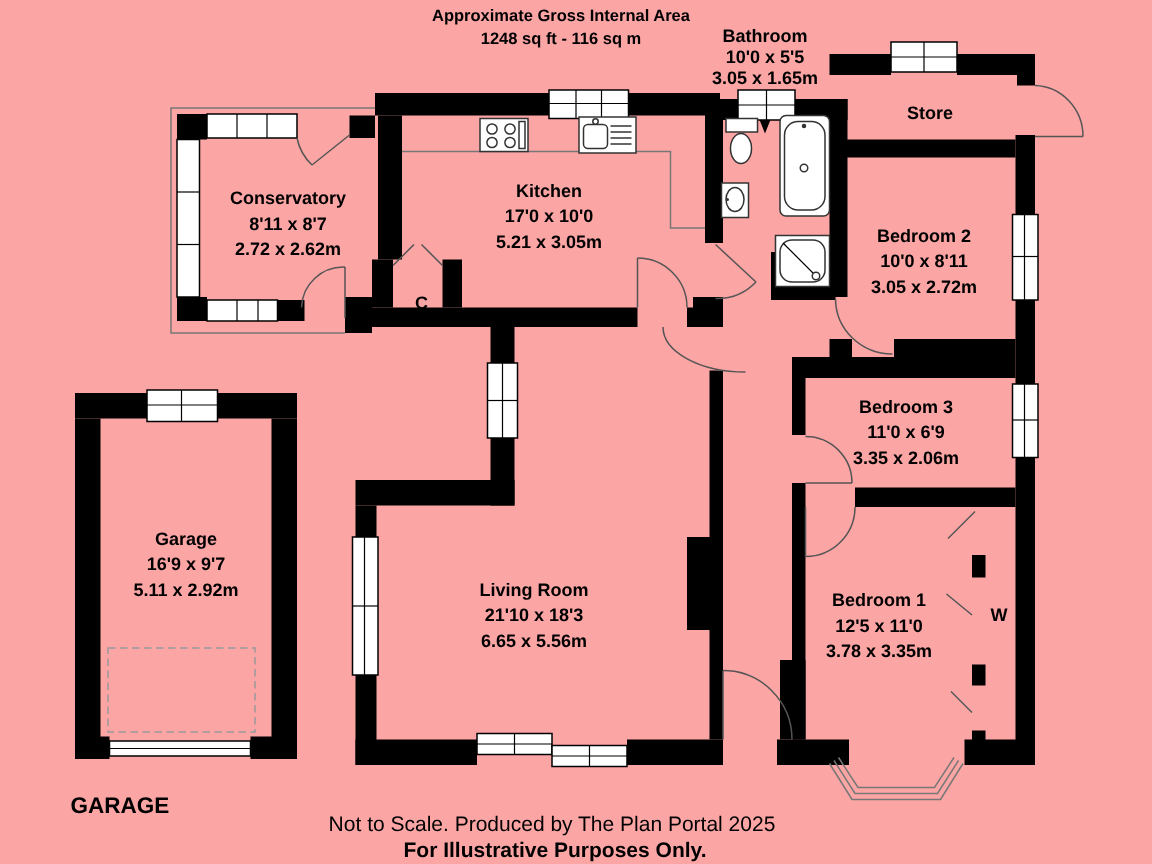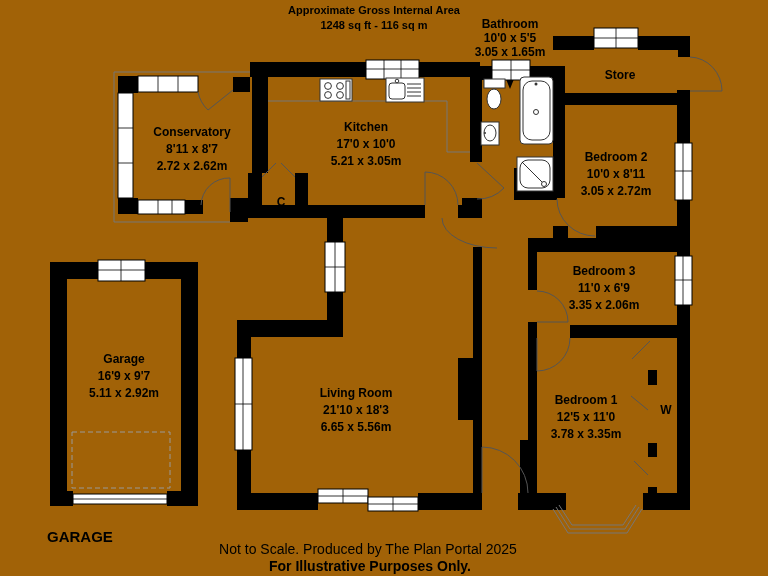--- a/index.html
+++ b/index.html
@@ -1,16 +1,16 @@
 <!DOCTYPE html>
 <html style="--wall: #000000; --door: #555555;"><head>
 <meta charset="utf-8">
 <style>
   html,body{margin:0;padding:0;background:#ffffff;}
-  .stage{width:768px;height:576px;position:relative;background:#a16207;overflow:hidden;}
+  .stage{width:768px;height:576px;position:relative;background:#fca5a5;overflow:hidden;}
   svg{display:block;}
   .wall{fill:var(--wall,#000);stroke:none;}
   .win{fill:#fff;stroke:#000;stroke-width:1;}
   .winline{stroke:#000;stroke-width:0.8;fill:none;}
   .door{stroke:var(--door,#555);stroke-width:1;fill:none;}
   .fix{fill:#fff;stroke:#333;stroke-width:1;}
   .thinline{stroke:#777;stroke-width:1;fill:none;}
   .dash{fill:none;stroke:#999;stroke-width:1;stroke-dasharray:5 3;}
   text{font-family:"Liberation Sans","DejaVu Sans",sans-serif;fill:#000;}
   .lbl{font-size:12px;font-weight:bold;text-anchor:middle;}

